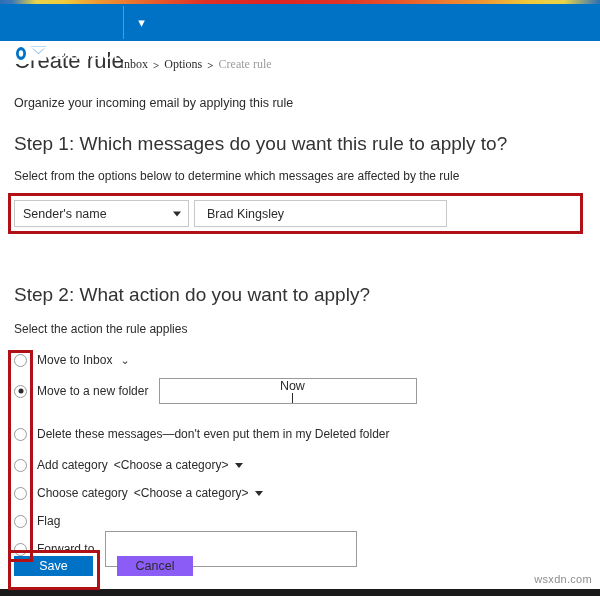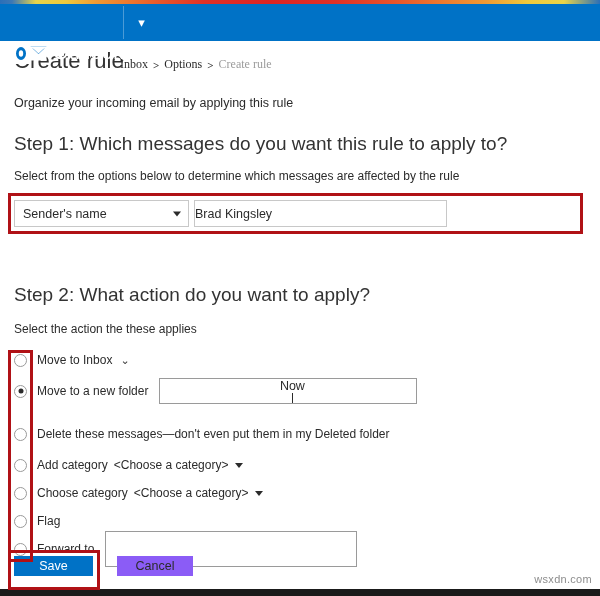--- a/index.html
+++ b/index.html
@@ -185,21 +185,21 @@
     border-top: 5px solid #2b2b2b;
   }
   .text-input {
     height: 27px;
     border: 1px solid #c8c8c8;
     background: #ffffff;
     font-size: 12.5px;
     color: #2b2b2b;
     display: flex;
     align-items: center;
-    padding-left: 0;
+    padding-left: 12px;
     box-sizing: border-box;
   }
   #input-value { width: 253px; }
 
   
   .annot {
     position: absolute;
     border: 3px solid #b01116;
     box-sizing: border-box;
     z-index: 4;
@@ -380,21 +380,21 @@
       <span>Sender's name</span>
       <span class="select-caret"></span>
     </div>
     <div class="text-input" id="input-value">
       <span>Brad Kingsley</span>
     </div>
   </div>
   <div class="annot" id="annot-cond"></div>
 
   <div class="step-heading" id="step2-heading">Step 2: What action do you want to apply?</div>
-  <div class="step-sub" id="step2-sub">Select the action the these applies</div>
+  <div class="step-sub" id="step2-sub">Select the action the rule applies</div>
 
   <div class="action-list">
 
     <div class="action-item" id="item-move-inbox">
       <span class="radio"></span>
       <span class="action-label">Move to Inbox</span>
       <span class="chev-down">⌄</span>
     </div>
 
     <div class="action-item" id="item-move-folder">

